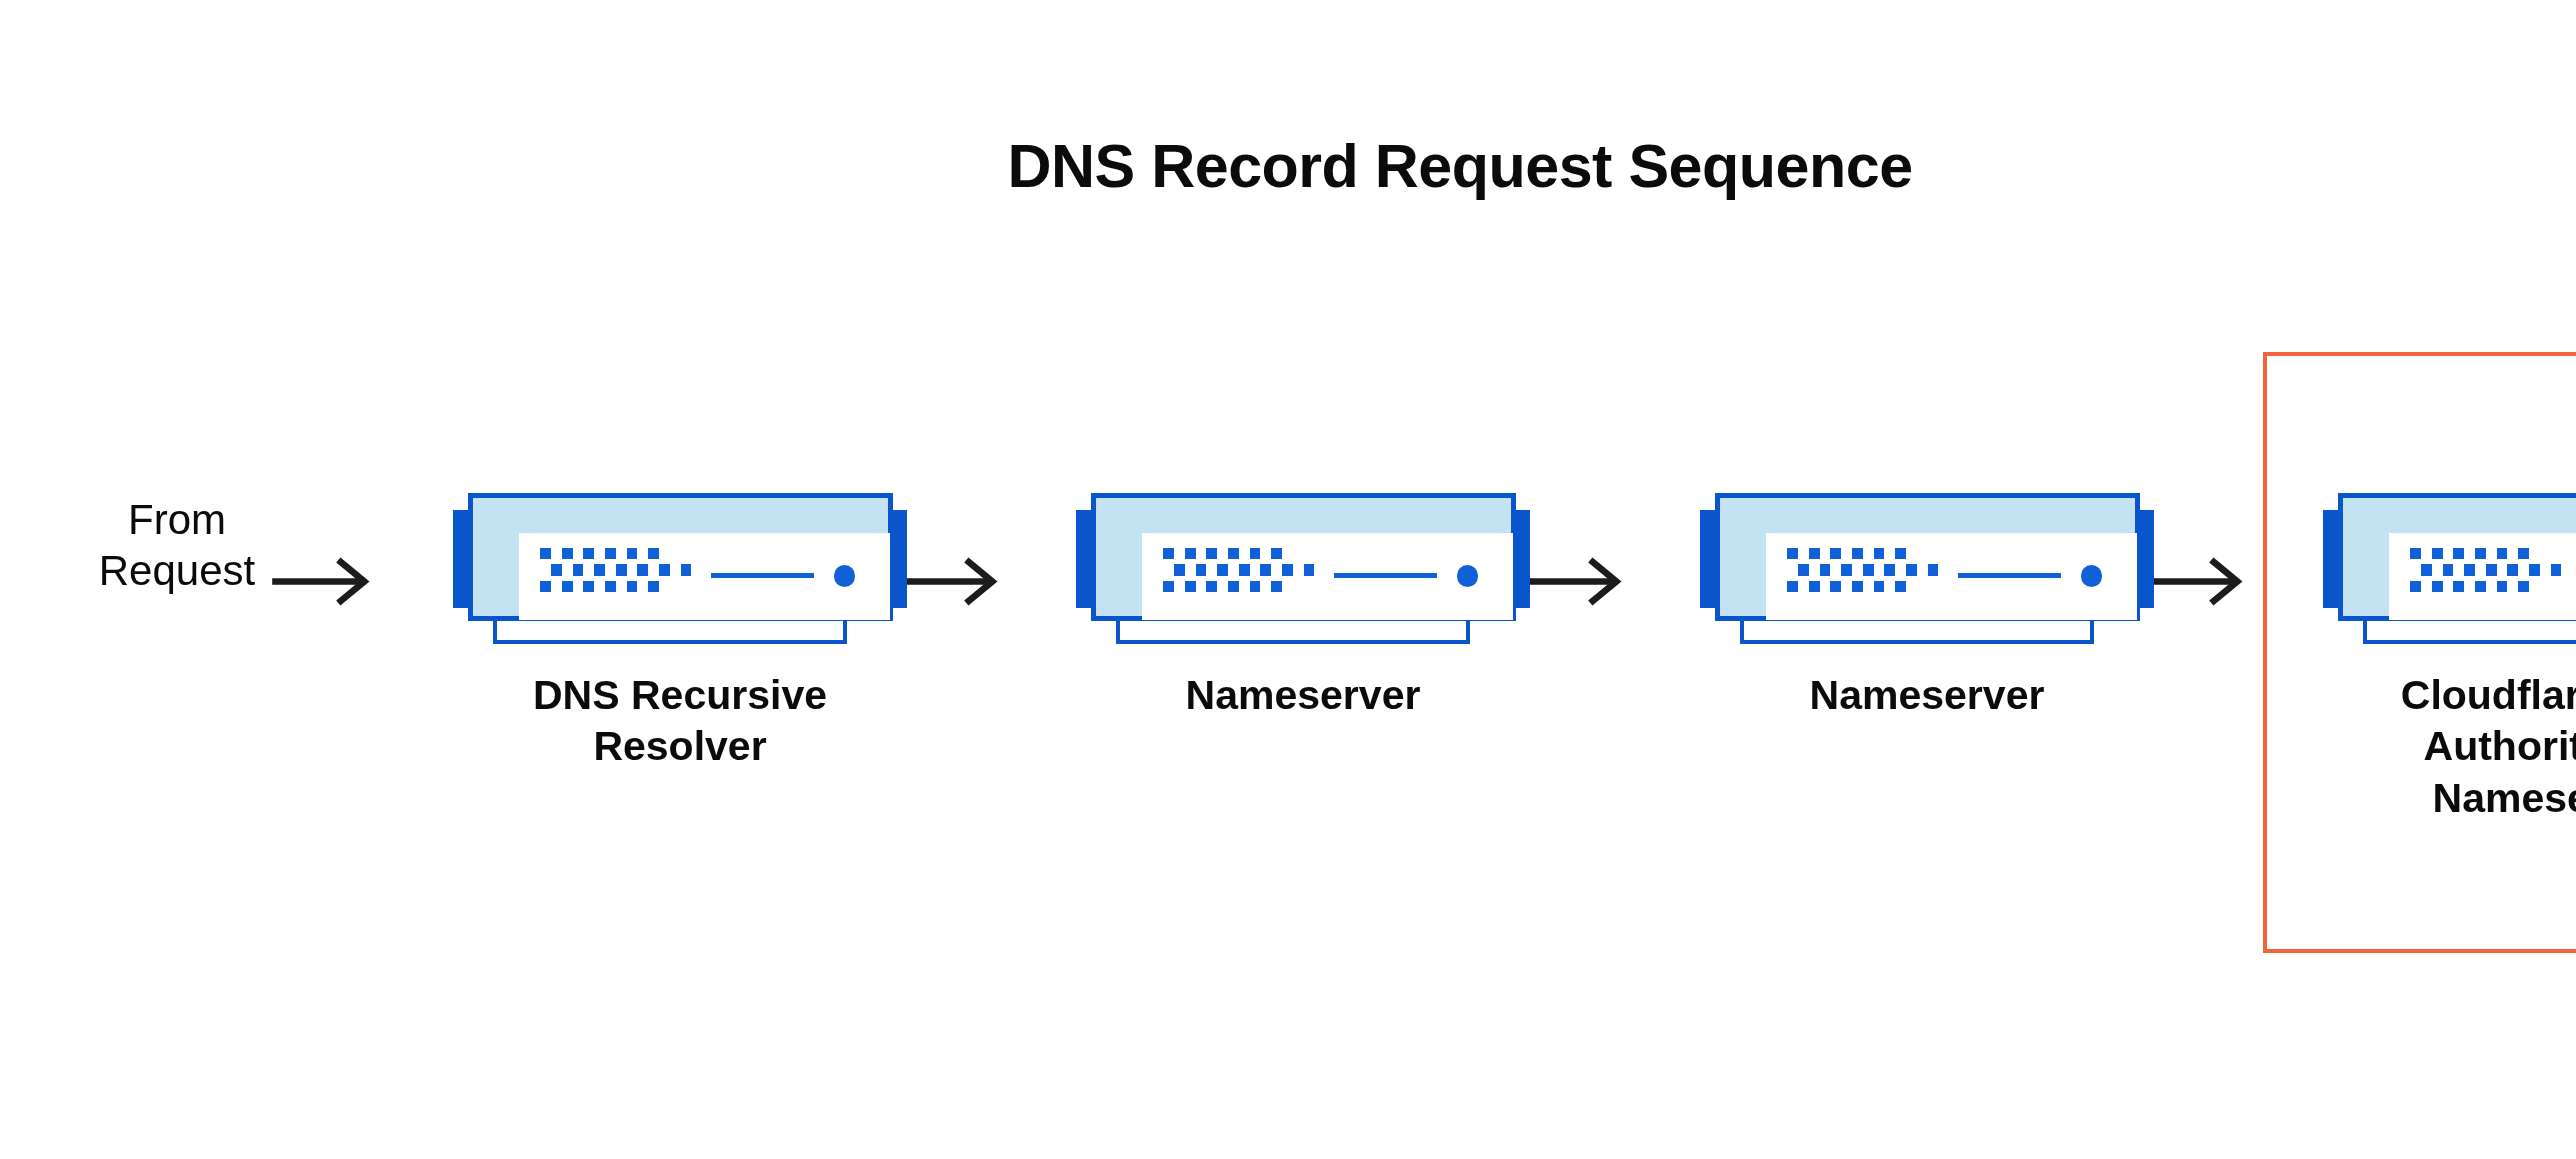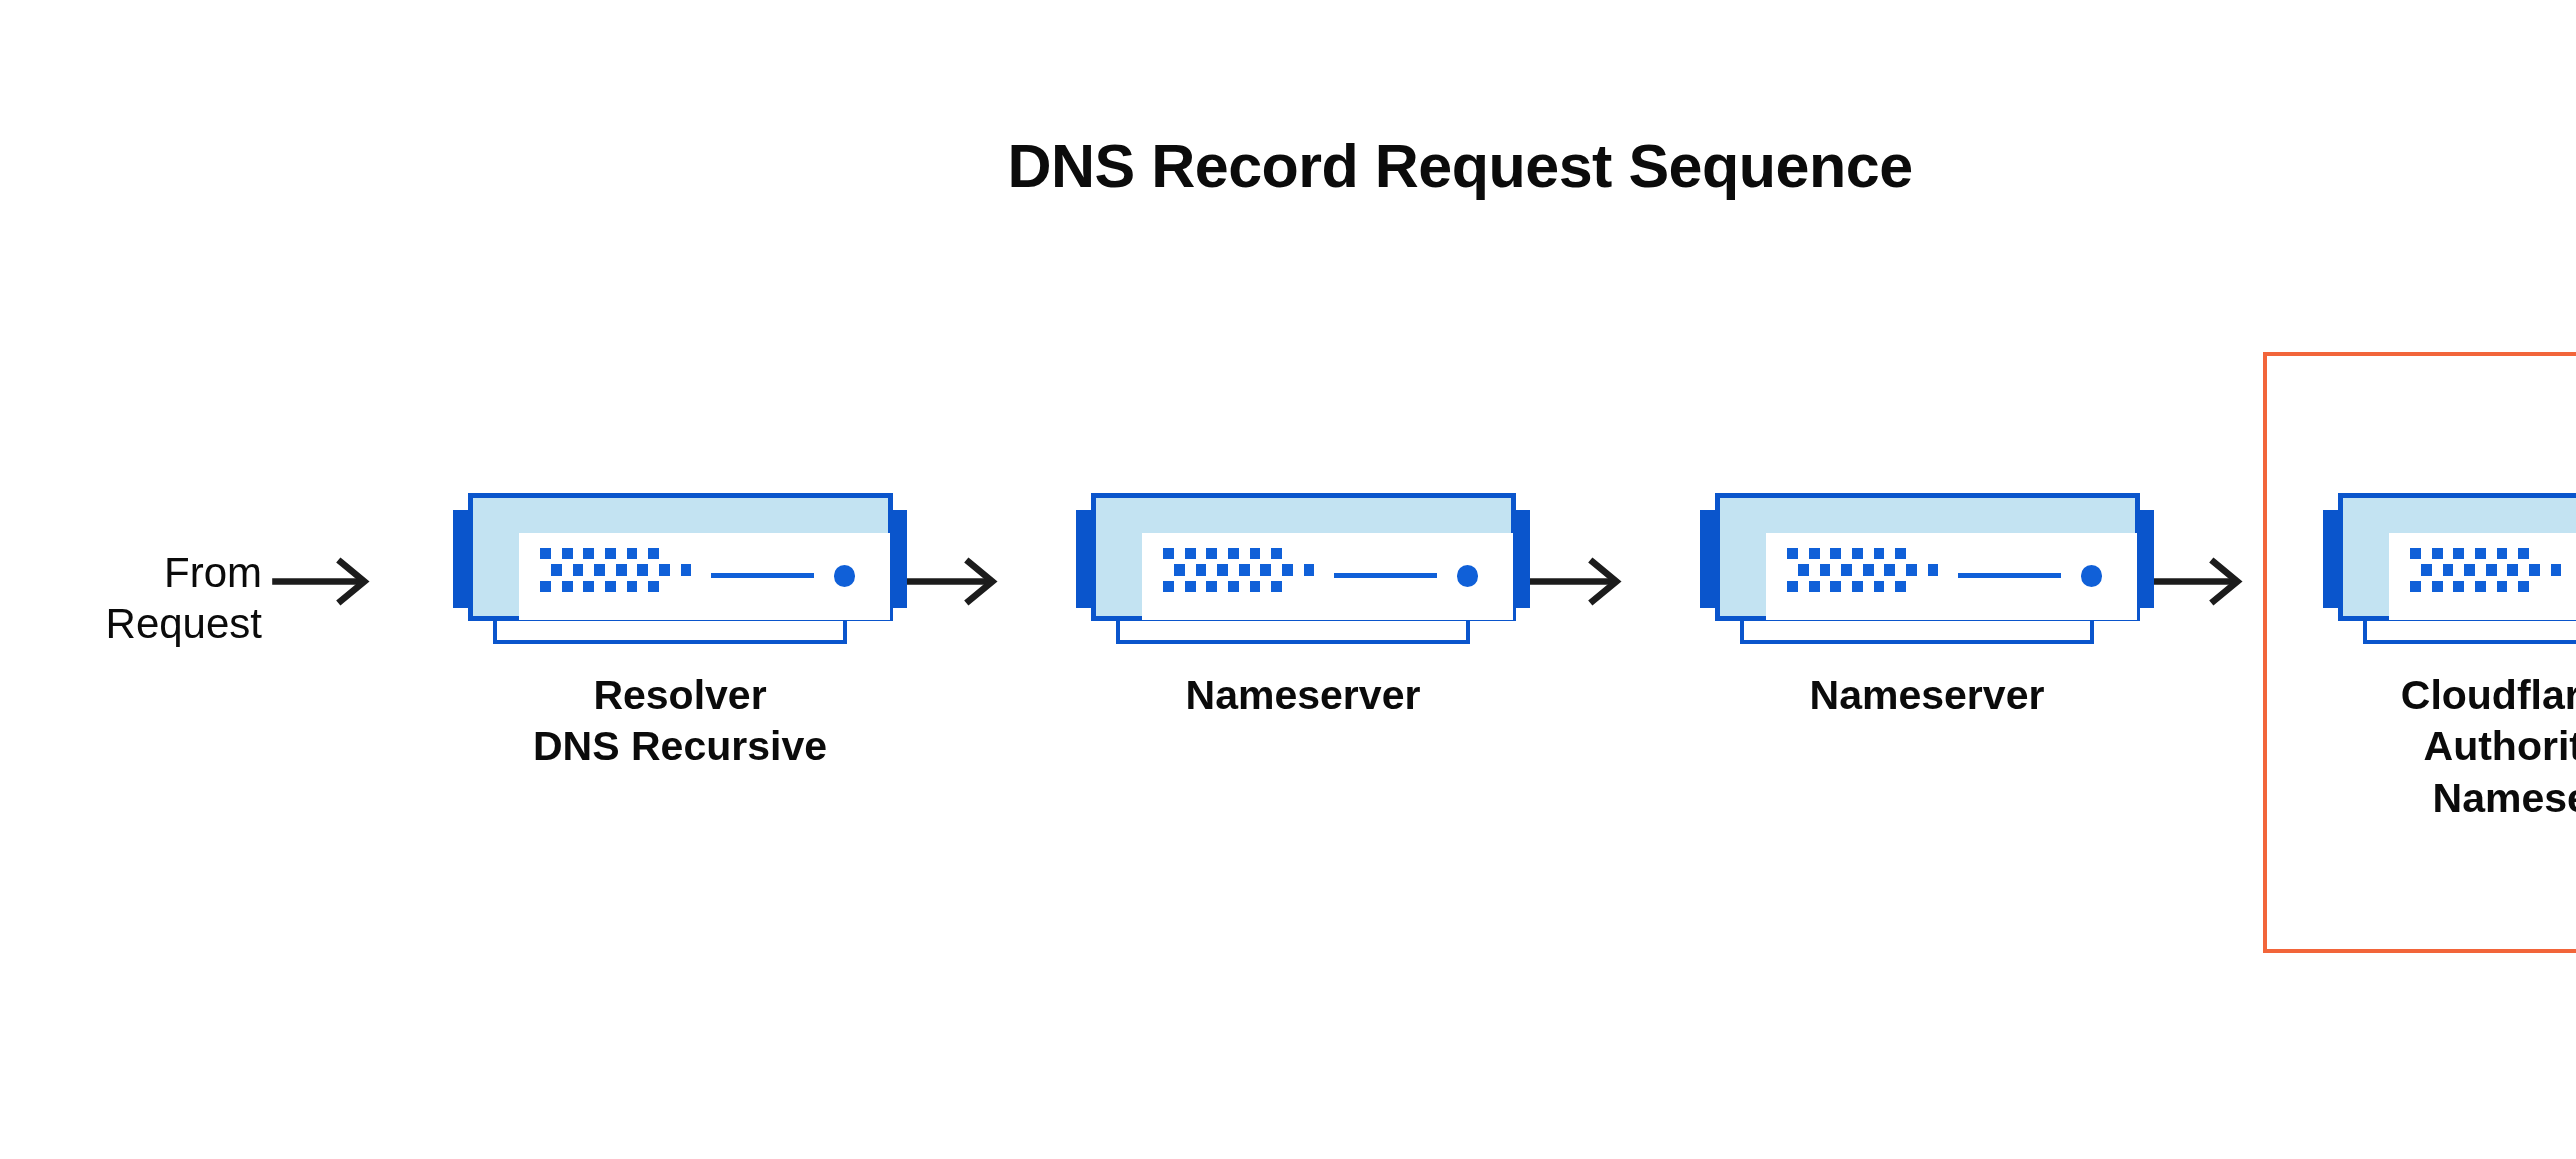--- a/index.html
+++ b/index.html
@@ -32,23 +32,23 @@
     font-weight: 700;
     letter-spacing: -0.5px;
     color: #0b0b0b;
     line-height: 1.1;
   }
 
   
   #from-client-label {
     position: absolute;
     left: 92px;
-    top: 547px;
+    top: 494px;
     width: 170px;
-    text-align: right;
+    text-align: center;
     font-size: 42px;
     font-weight: 400;
     line-height: 1.22;
     color: #0b0b0b;
   }
   #from-client-label .ln { display: block; white-space: nowrap; }
 
   
   .arrow {
     position: absolute;
@@ -268,22 +268,22 @@
                 <i class="vent-dot"></i>
             </div>
           </div>
           <div class="srv-line"></div>
           <div class="srv-led"></div>
         </div>
       </div>
       <div class="srv-shelf"></div>
     </div>
     <div class="node-caption">
+      <span class="ln">DNS Recursive</span>
       <span class="ln">Resolver</span>
-      <span class="ln">DNS Recursive</span>
     </div>
   </div>
 
   <div class="node n1">
     <div class="server-icon">
       <div class="srv-tab left"></div>
       <div class="srv-tab right"></div>
       <div class="srv-body">
         <div class="srv-face">
           <div class="vent">

